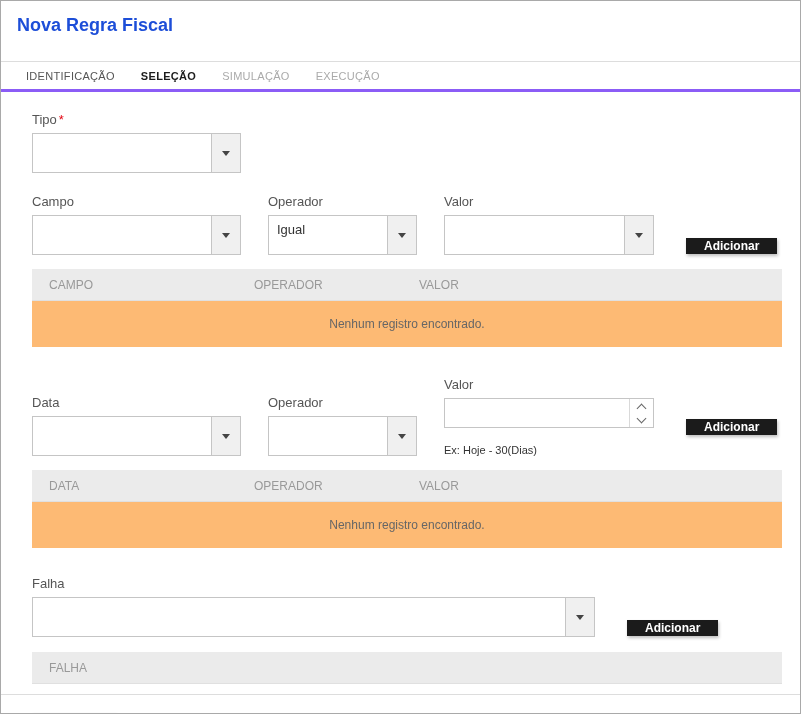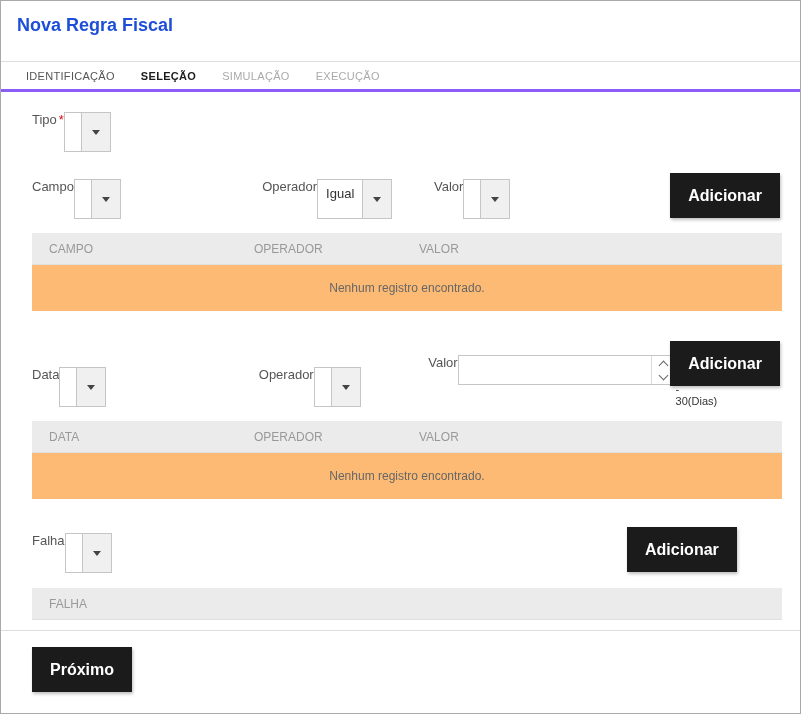--- a/index.html
+++ b/index.html
@@ -116,31 +116,31 @@
   .chev.down { transform: rotate(45deg); margin-bottom: 4px; }
 
   .hint { font-size: 11px; color: #333; margin-top: 16px; }
 
   
   .btn-dark {
     background: #1b1b1b;
     color: #fff;
     border: none;
     font-family: "Liberation Sans", sans-serif;
-    font-size: 16px;
+    font-size: 12px;
     font-weight: 700;
-    height: 45px;
+    height: 16px;
     padding: 0 18px;
     cursor: pointer;
     box-shadow: 1px 2px 3px rgba(0,0,0,.25);
   }
 
   
   .row { display: flex; align-items: flex-end; }
-  .fg { display: flex; }
+  .fg { display: flex; flex-direction: column; }
   .w-campo { width: 209px; }
   .w-oper  { width: 149px; margin-left: 27px; }
   .w-valor { width: 210px; margin-left: 27px; }
   .row .btn-dark { margin-left: 32px; margin-bottom: 1px; }
 
   
   .grid { width: 750px; margin-top: 14px; }
   .grid-head {
     display: flex;
     background: #ebebeb;

